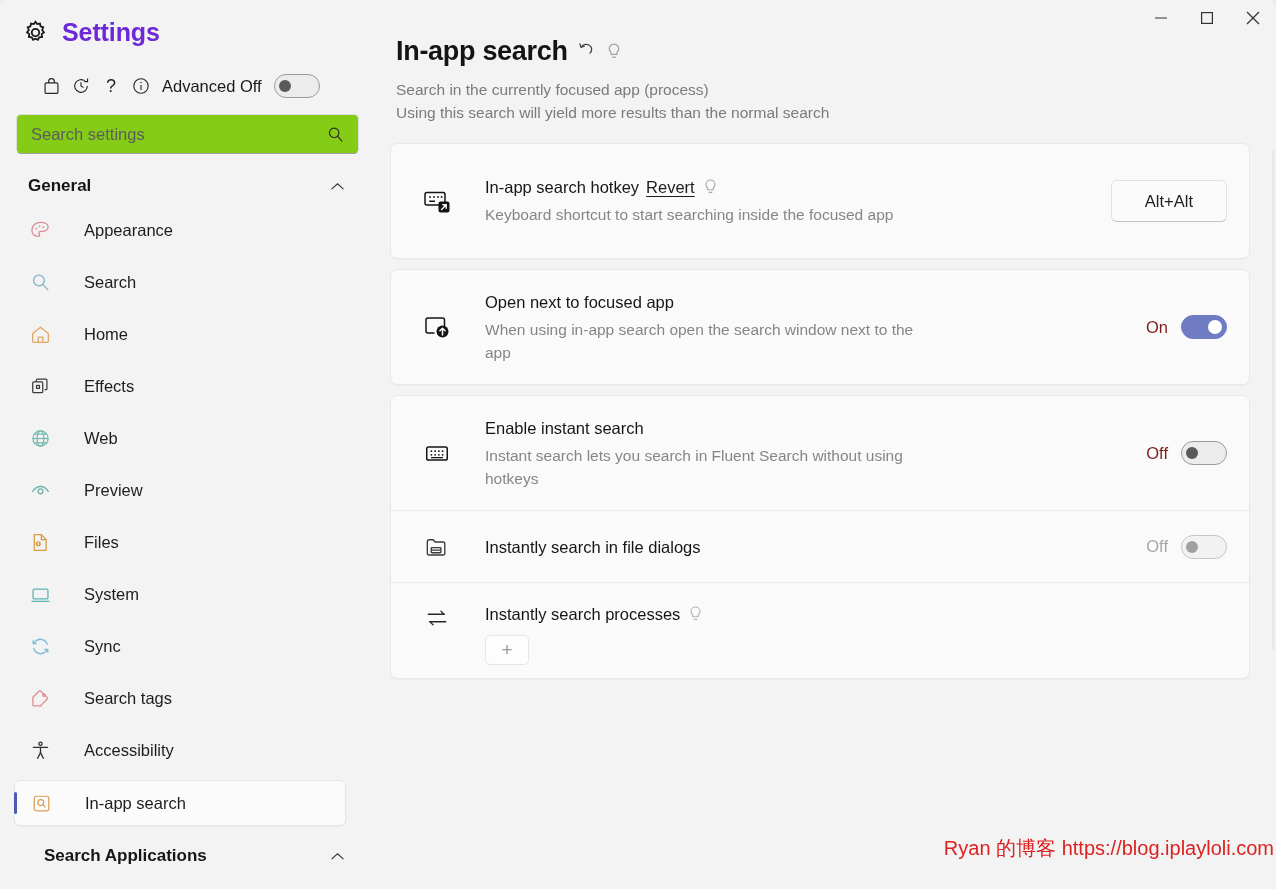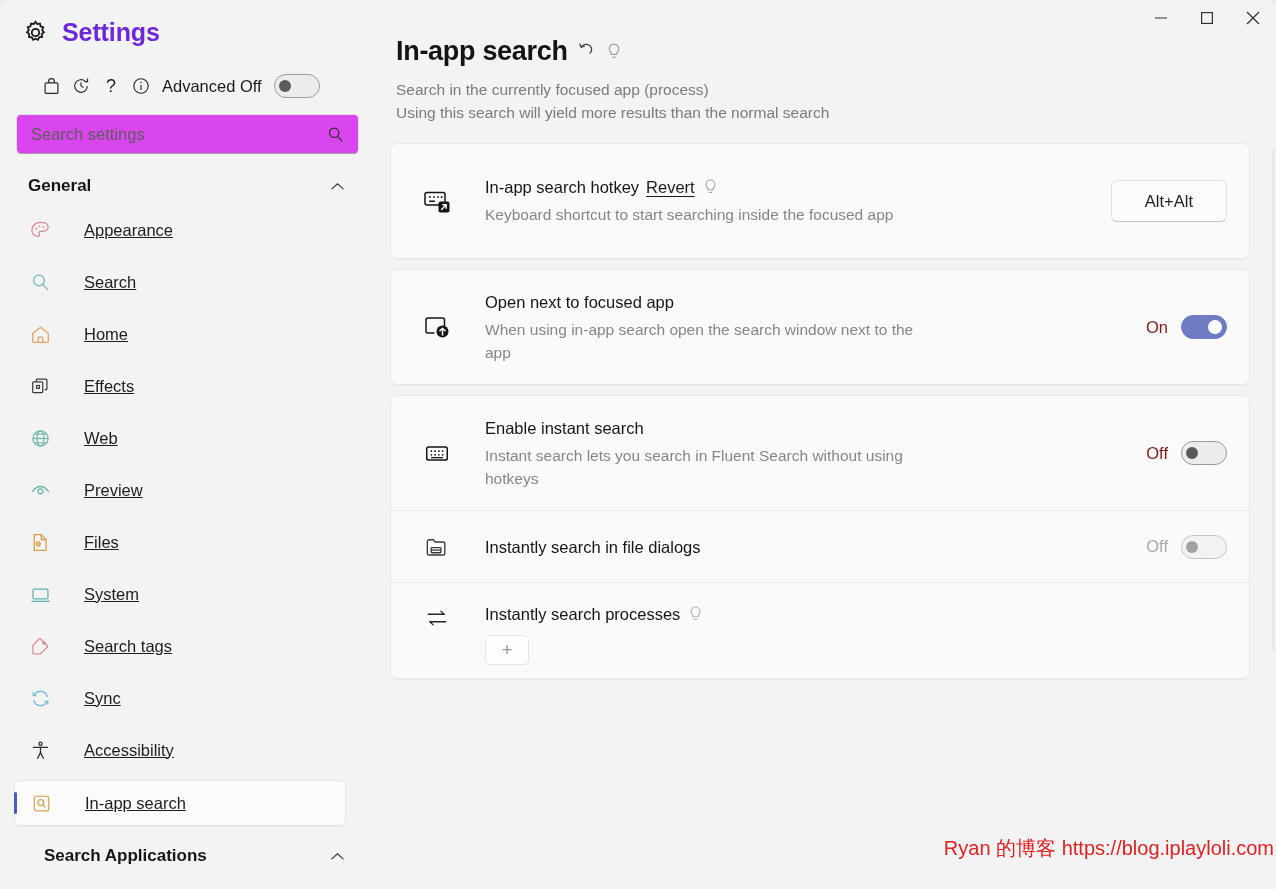--- a/index.html
+++ b/index.html
@@ -116,21 +116,21 @@
   .sidebar {
     position: absolute;
     left: 0; top: 108px;
     width: 375px; height: 781px;
     overflow: hidden;
   }
   .search-box {
     position: relative;
     margin: 6px 16px 0 16px;
     height: 40px;
-    background: #d946ef;
+    background: #84cc16;
     border: 1px solid #dedede;
     border-bottom: 1px solid #a0a0a0;
     border-radius: 5px;
     display: flex; align-items: center;
   }
   .search-box input {
     flex: 1;
     border: 0; outline: none; background: transparent;
     font-family: "Liberation Sans", sans-serif;
     font-size: 16.5px;
@@ -182,21 +182,20 @@
     width: 28px; height: 24px;
     display: flex; align-items: center; justify-content: flex-start;
     flex: none;
   }
   .nav-ico svg { display: block; }
   .nav-label {
     font-size: 16.5px;
     color: #1d1d1d;
     margin-left: 26px;
     white-space: nowrap;
-    text-decoration: underline;
   }
 
   
   .main {
     position: absolute;
     left: 390px; top: 36px;
     width: 886px; height: 853px;
   }
   .page-title-row {
     display: flex; align-items: center; gap: 9px;
@@ -480,38 +479,38 @@
           <svg width="21" height="21" viewBox="0 0 22 22" fill="none" stroke="#5fb3b3" stroke-width="1.35">
             <rect x="3.2" y="5.4" width="15.6" height="10.2" rx="1.3"></rect>
             <line x1="1.6" y1="18.2" x2="20.4" y2="18.2"></line>
           </svg>
         </span>
         <span class="nav-label">System</span>
       </div>
 
       <div class="nav-item">
         <span class="nav-ico">
-          <svg width="21" height="21" viewBox="0 0 22 22" fill="none" stroke="#e08d8d" stroke-width="1.35" stroke-linejoin="round">
-            <path d="M10.4 3.2H18a1 1 0 011 1v7.6c0 .3-.1.5-.3.7l-6.4 6.4a1 1 0 01-1.4 0l-7-7a1 1 0 010-1.4l6.4-6.4c.2-.2.4-.3.7-.3z" transform="rotate(180 11 11)"></path>
-            <circle cx="14.6" cy="7.4" r="1.3"></circle>
-          </svg>
-        </span>
-        <span class="nav-label">Search tags</span>
-      </div>
-
-      <div class="nav-item">
-        <span class="nav-ico">
           <svg width="21" height="21" viewBox="0 0 22 22" fill="none" stroke="#79bcd8" stroke-width="1.4">
             <path d="M18.2 9.2a7.4 7.4 0 00-12.6-3.4L3.4 8"></path>
             <path d="M3.8 12.8a7.4 7.4 0 0012.6 3.4l2.2-2.2"></path>
             <path d="M3.4 4.4V8h3.6"></path>
               <path d="M18.6 17.6V14h-3.6"></path>
           </svg>
         </span>
         <span class="nav-label">Sync</span>
+      </div>
+
+      <div class="nav-item">
+        <span class="nav-ico">
+          <svg width="21" height="21" viewBox="0 0 22 22" fill="none" stroke="#e08d8d" stroke-width="1.35" stroke-linejoin="round">
+            <path d="M10.4 3.2H18a1 1 0 011 1v7.6c0 .3-.1.5-.3.7l-6.4 6.4a1 1 0 01-1.4 0l-7-7a1 1 0 010-1.4l6.4-6.4c.2-.2.4-.3.7-.3z" transform="rotate(180 11 11)"></path>
+            <circle cx="14.6" cy="7.4" r="1.3"></circle>
+          </svg>
+        </span>
+        <span class="nav-label">Search tags</span>
       </div>
 
       <div class="nav-item">
         <span class="nav-ico">
           <svg width="21" height="21" viewBox="0 0 22 22" fill="none" stroke="#2f2f2f" stroke-width="1.35" stroke-linecap="round">
             <circle cx="11" cy="3.9" r="1.7"></circle>
             <path d="M3.6 7.8h14.8"></path>
             <path d="M11 7.8v5.4"></path>
             <path d="M11 13.2l-3 6"></path>
               <path d="M11 13.2l3 6"></path>

